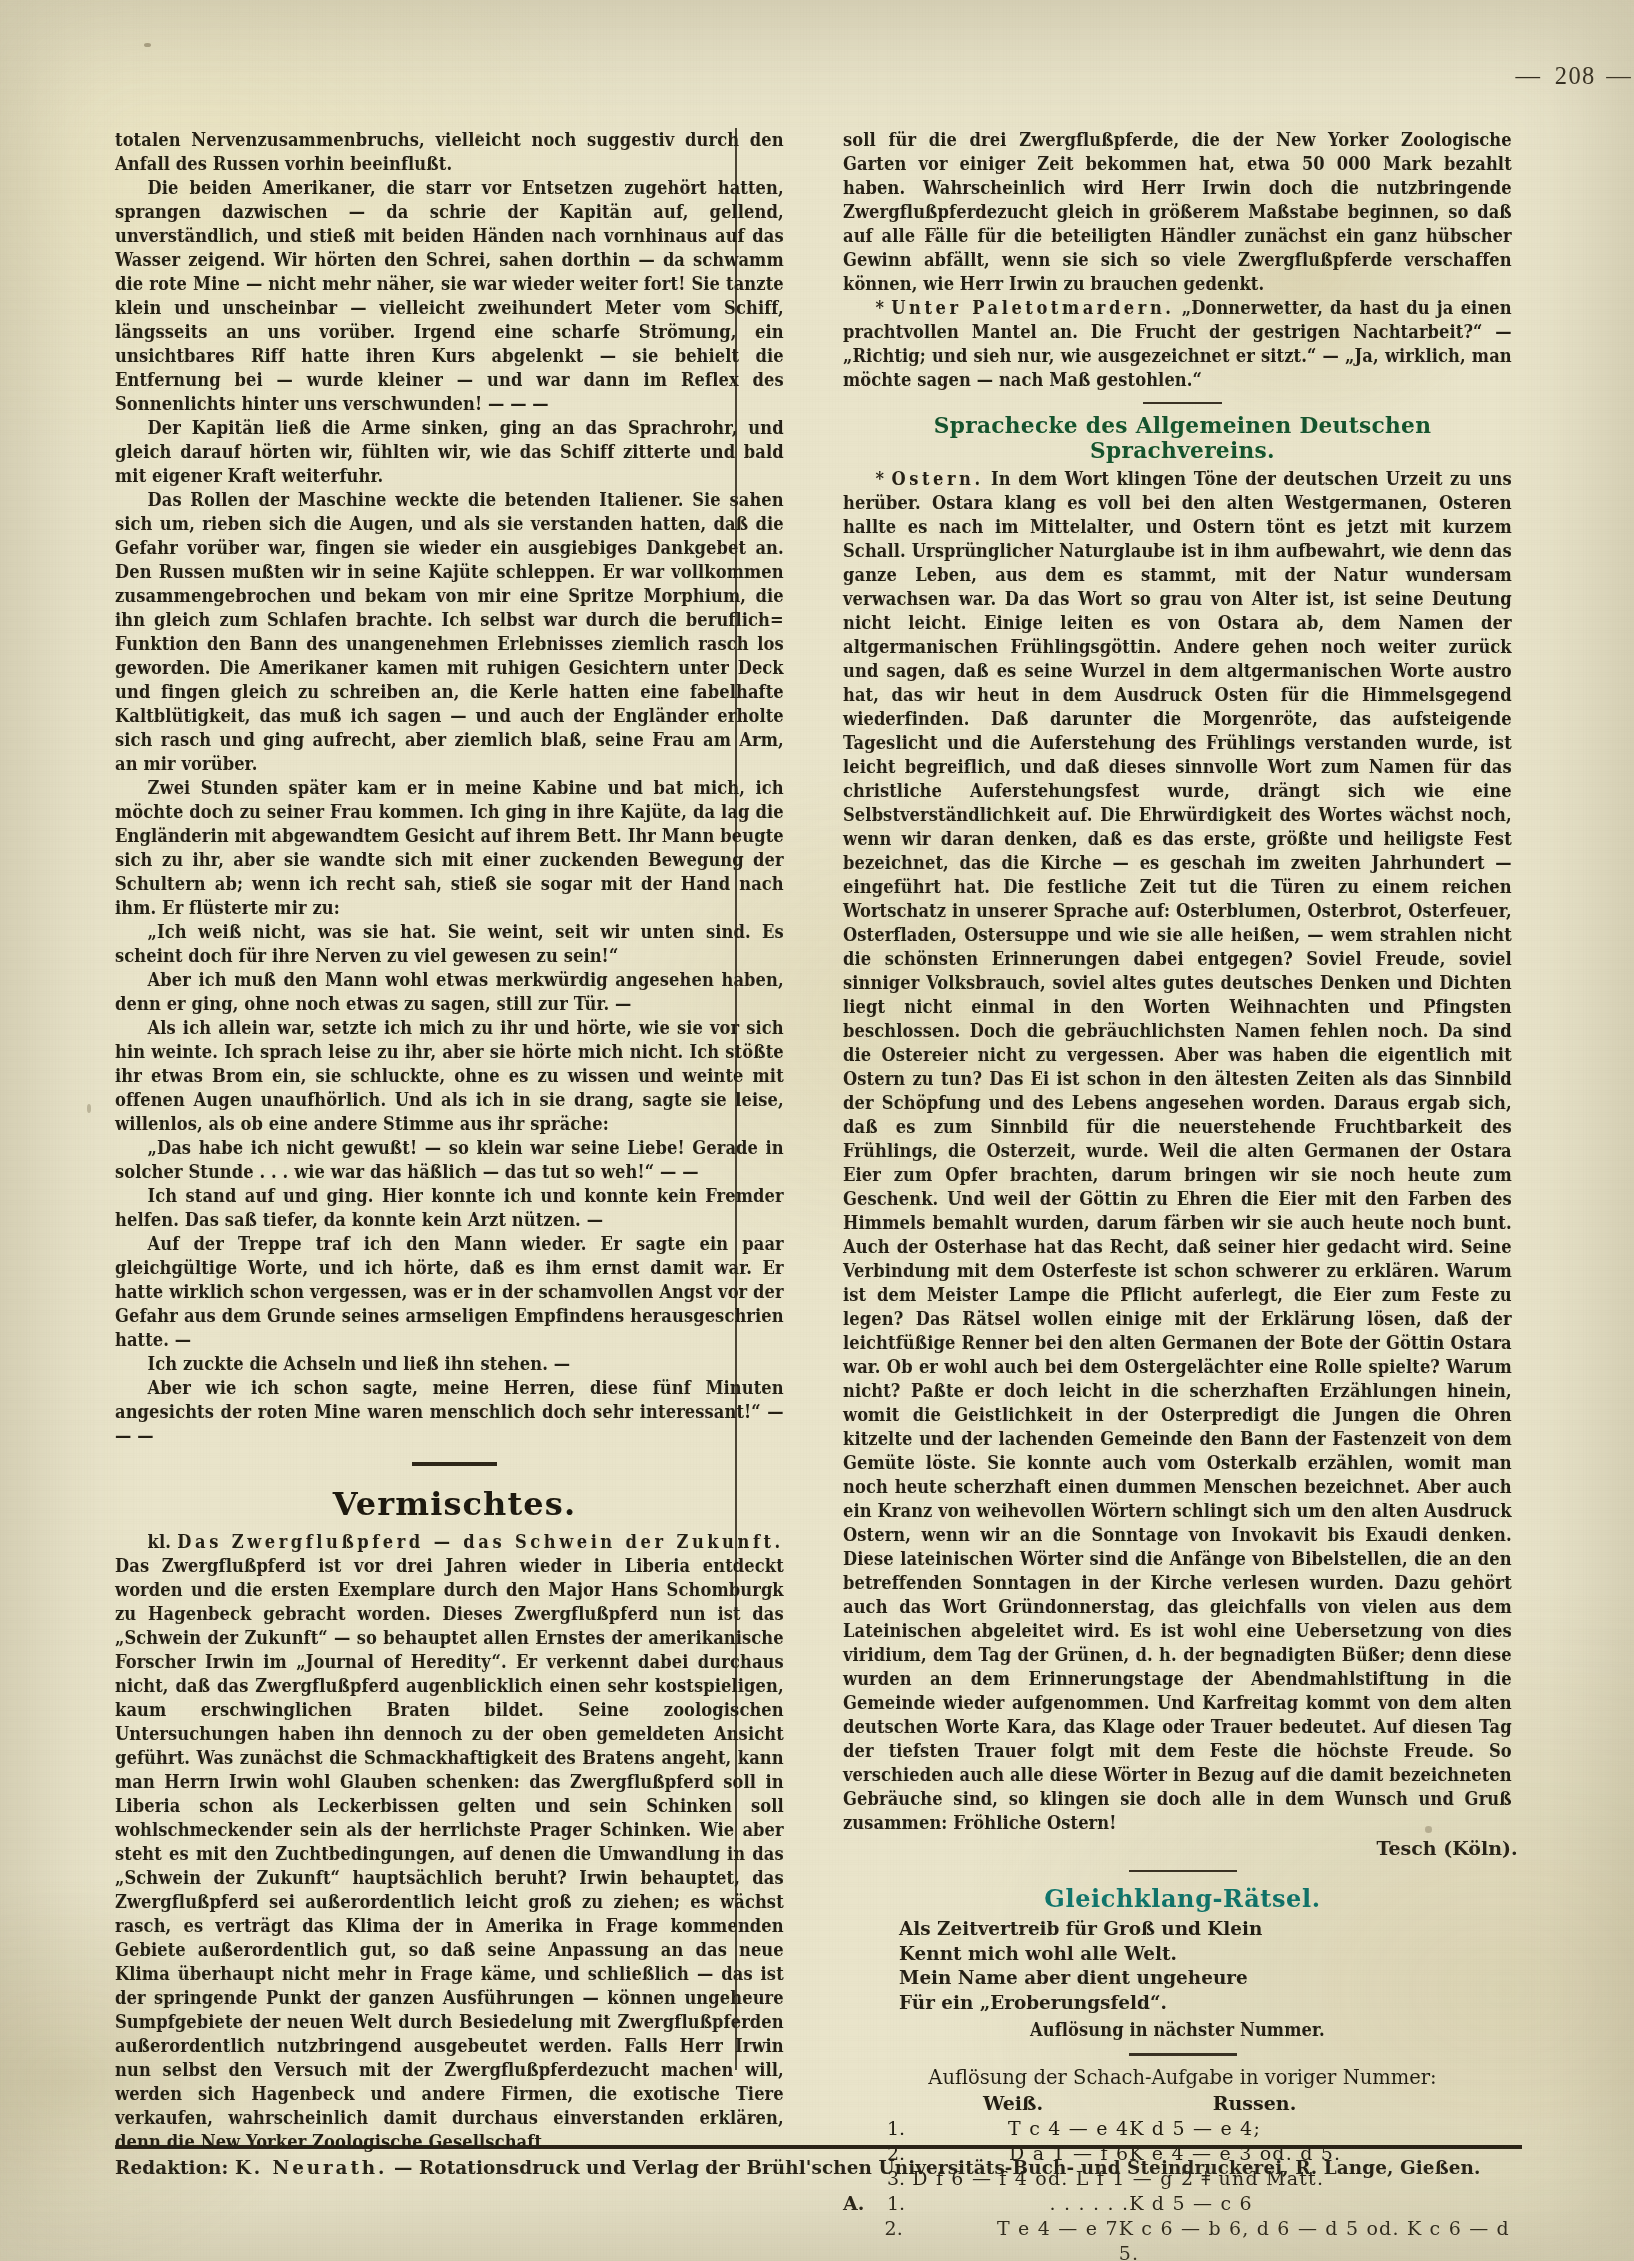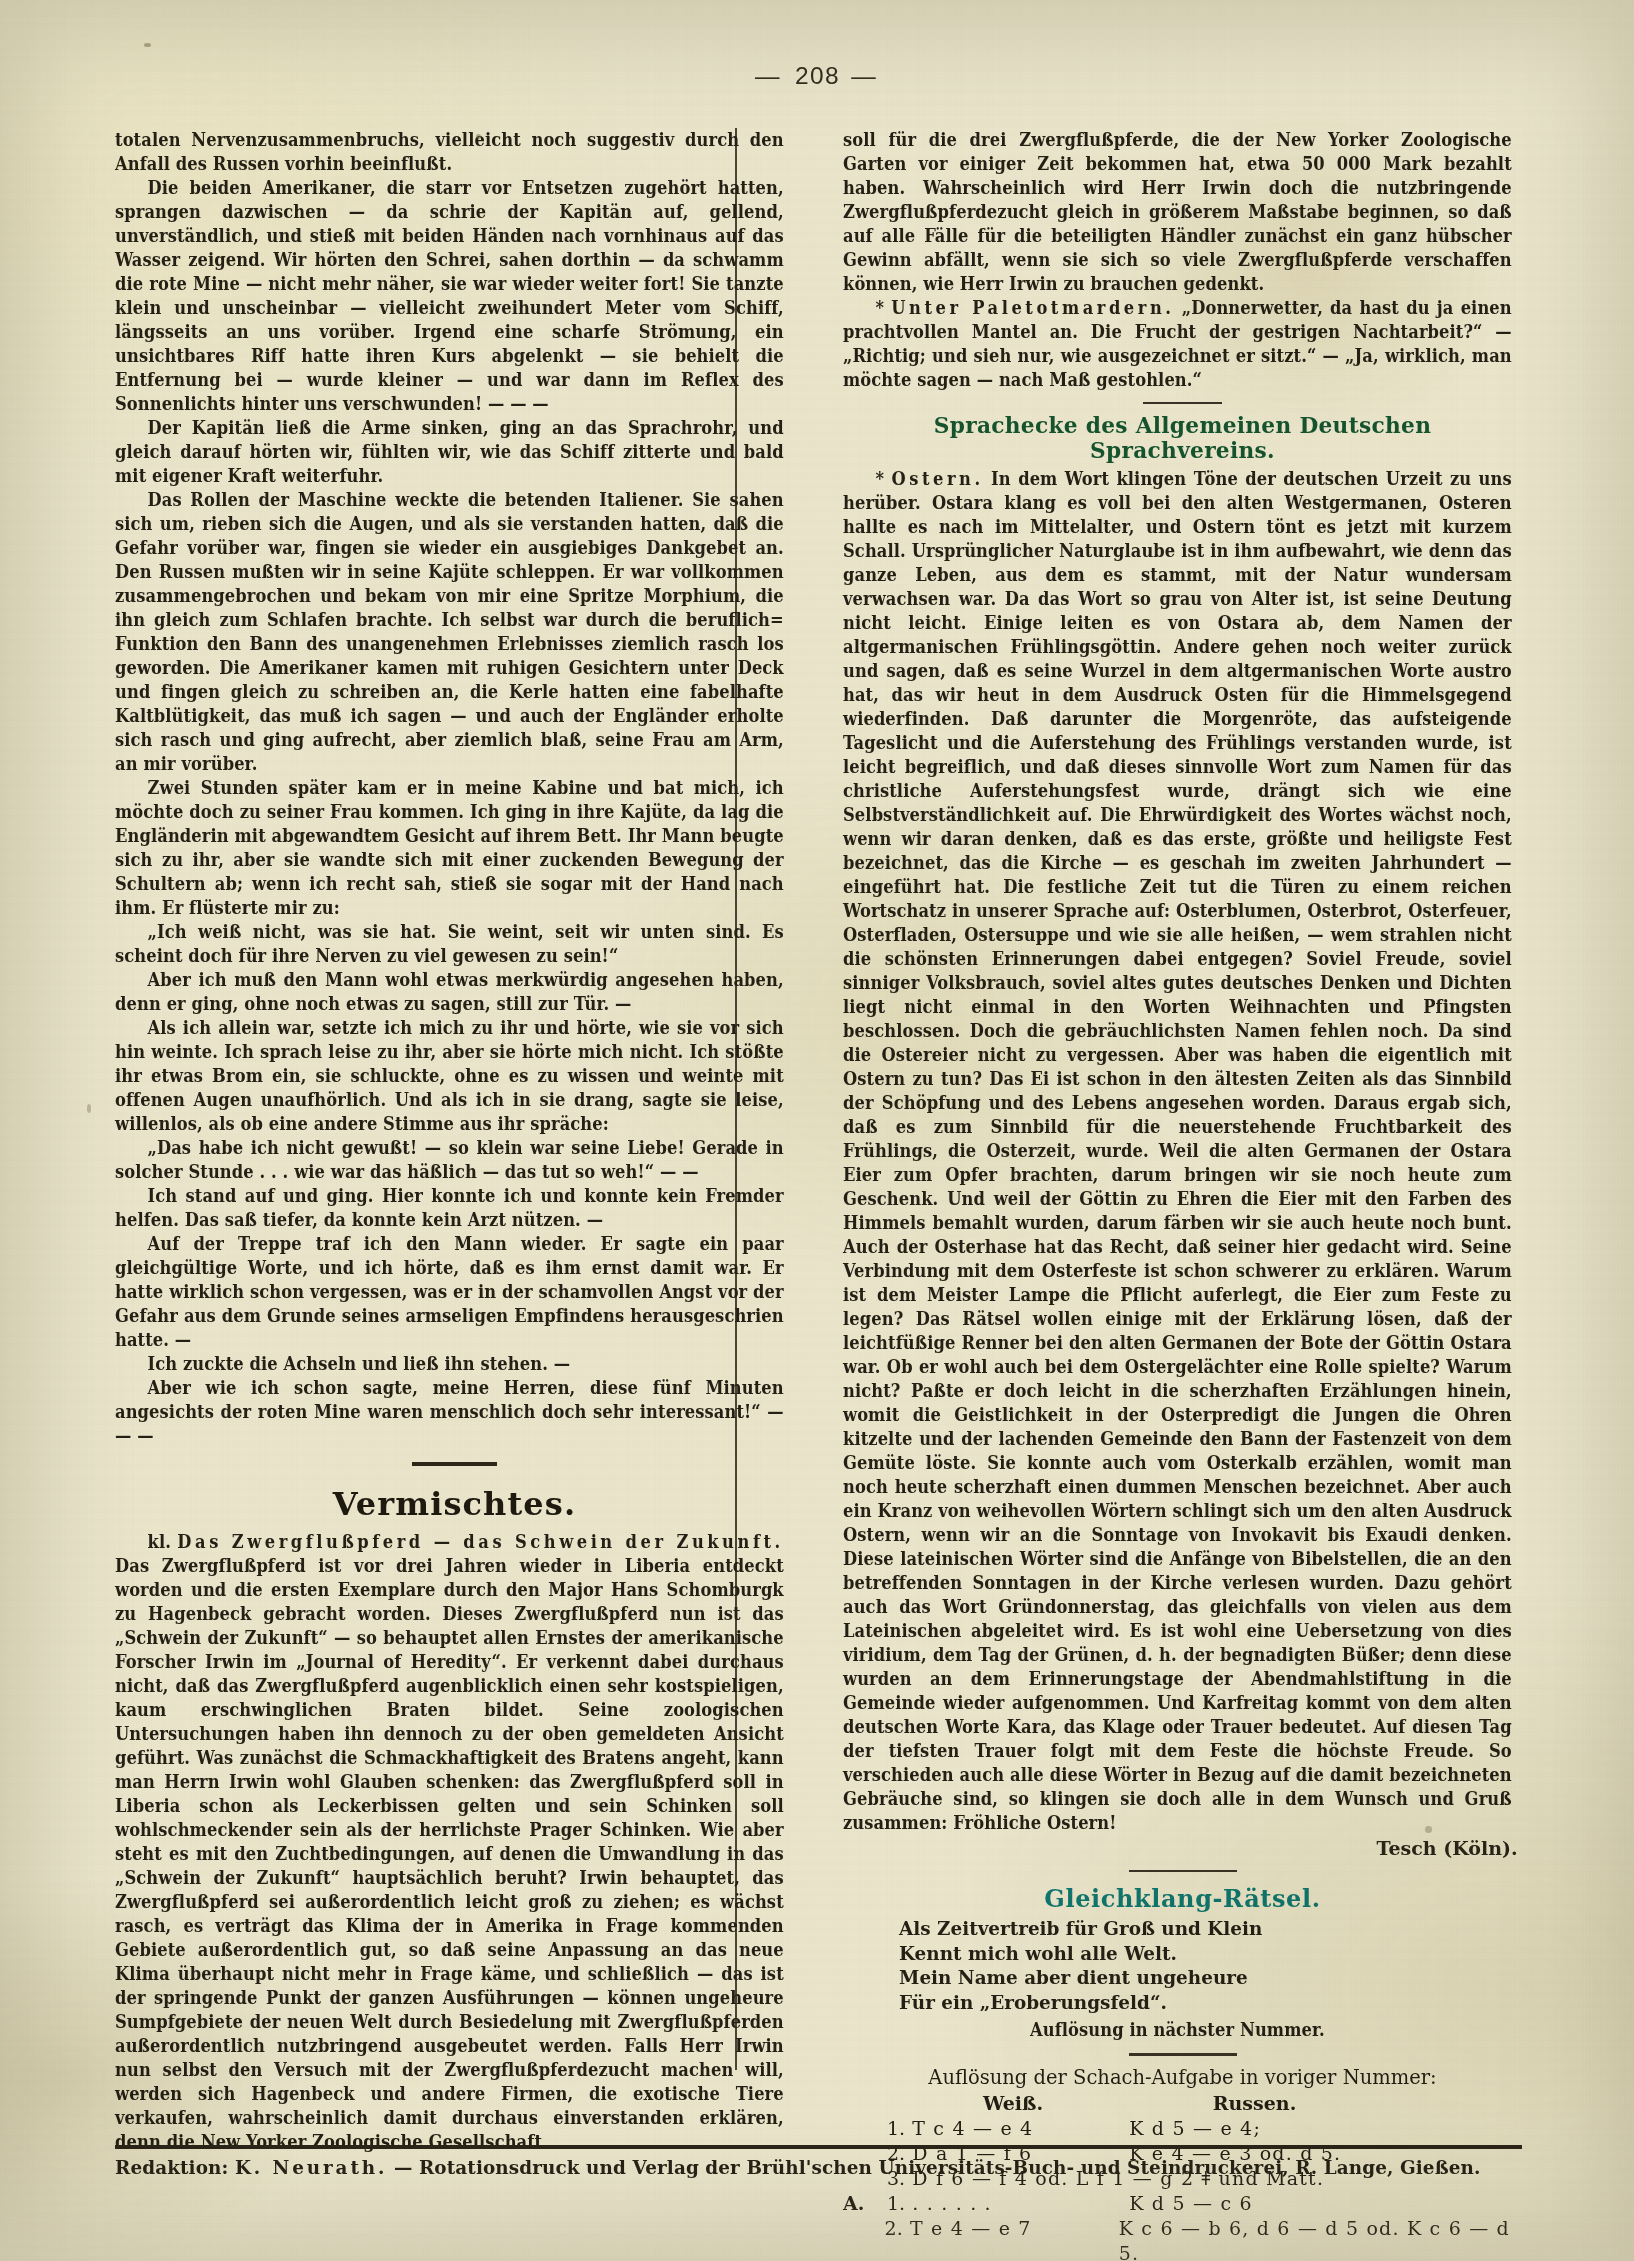--- a/index.html
+++ b/index.html
@@ -46,22 +46,22 @@
     pointer-events: none;
     box-shadow: inset 0 0 101px 29px rgba(140,130,98,0.30);
   }
 
   
   .folio {
     position: absolute;
     top: 62px;
     left: 0;
     width: 1635px;
-    text-align: center;
-    font-family: Liberation Sans, sans-serif;
+    text-align: right;
+    font-family: Liberation Serif, serif;
     font-size: 24.5px;
     letter-spacing: 4.3px;
     color: #2e281c;
   }
   .folio .num { letter-spacing: 1.4px; }
 
   
   .cols {
     position: absolute;
     top: 128px;
@@ -185,21 +185,21 @@
   .chess-head .b { width: 245px; text-align: center; }
   .chess-lines {
     font-family: "DejaVu Serif", "Liberation Serif", serif;
     font-size: 19px;
     line-height: 25px;
     color: #221d12;
   }
   .chess-lines .row { display: flex; }
   .chess-lines .pre { width: 33px; font-weight: 700; }
   .chess-lines .mv  { width: 29px; text-align: right; padding-right: 7.2px; }
-  .chess-lines .white { width: 217px; letter-spacing: 1.2px; }
+  .chess-lines .white { width: 217px; letter-spacing: 1.2px; text-align: right; }
   .chess-lines .black { letter-spacing: 1.2px; }
 
   
   .signature {
     text-align: right;
     font-size: 19px;
     font-weight: 700;
     margin-top: 1.4px;
     padding-right: 4.3px;
   }

